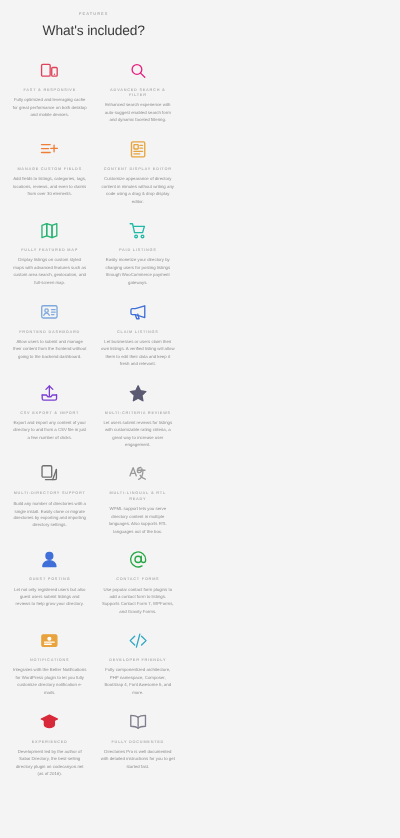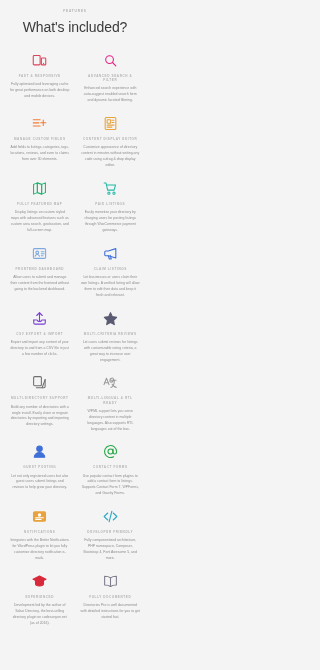--- a/index.html
+++ b/index.html
@@ -22,21 +22,21 @@
   .eyebrow {
     font-size: 3.1px;
     letter-spacing: 0.9px;
     color: #b0b0b0;
     text-transform: uppercase;
     font-weight: 700;
     text-align: center;
     margin-bottom: 6px;
   }
   .headline {
-    font-size: 14px;
+    font-size: 11px;
     color: #3b3b3b;
     font-weight: 400;
     letter-spacing: -0.1px;
     text-align: right;
     margin-bottom: 13px;
   }
   .grid {
     width: 100%;
     display: grid;
     grid-template-columns: 1fr 1fr;

